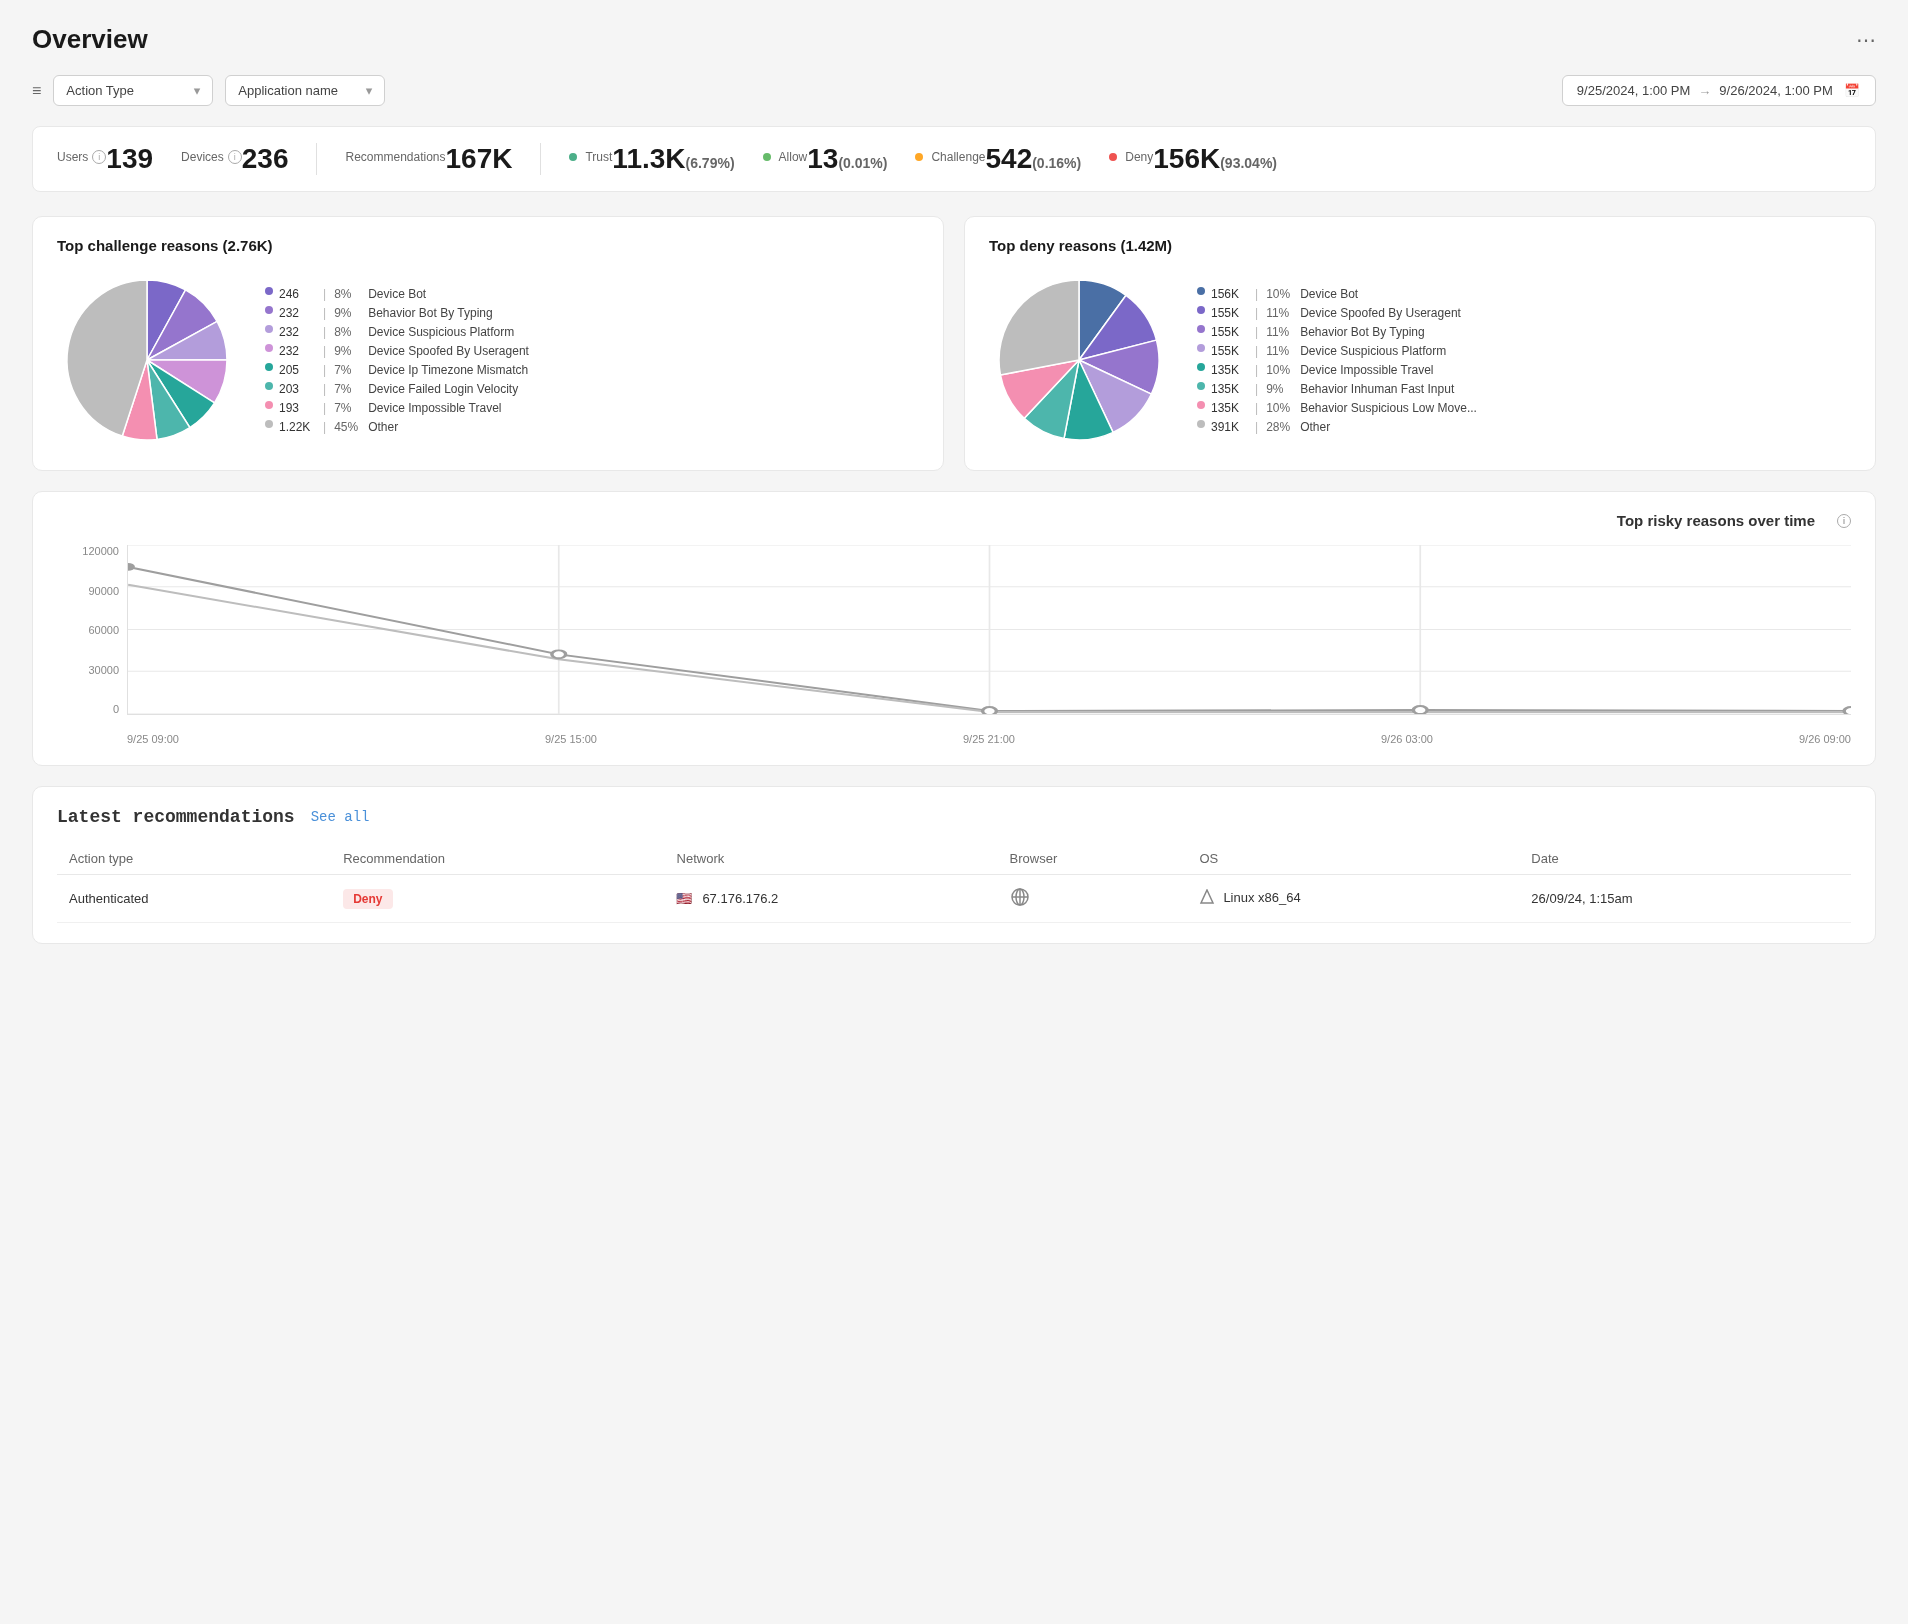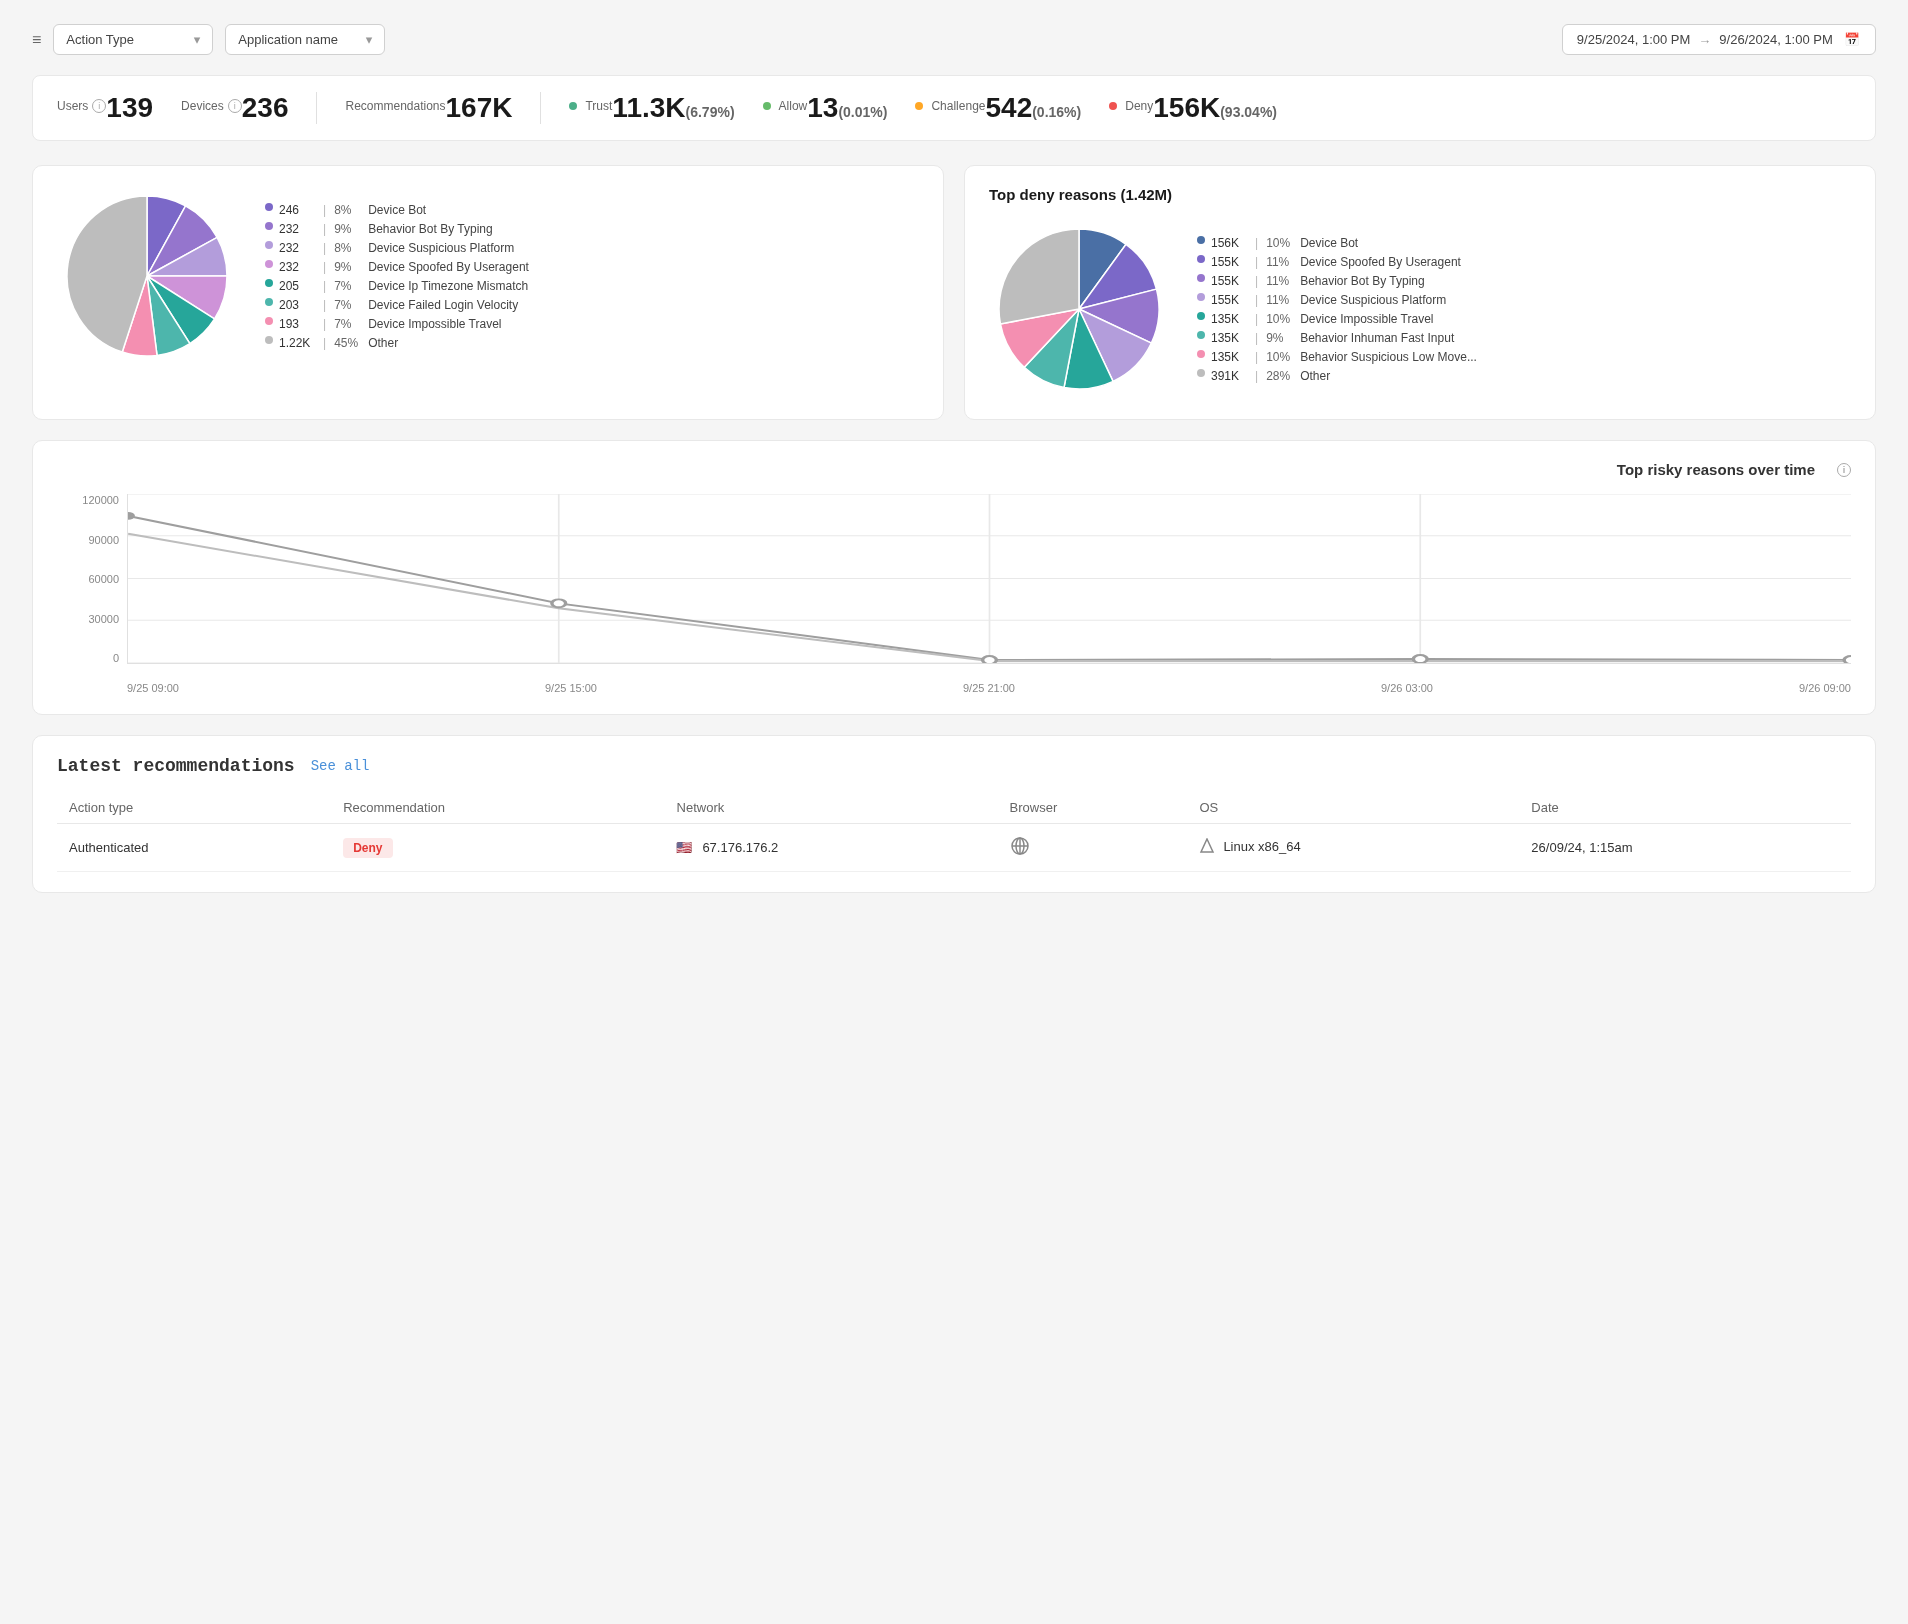--- a/index.html
+++ b/index.html
@@ -53,20 +53,24 @@
     .deny-badge { background: #fce8e8; color: #e53935; border-radius: 4px; padding: 3px 10px; font-size: 12px; font-weight: 600; display: inline-block; }
     .browser-icon { display: inline-flex; align-items: center; justify-content: center; }
     .os-icon { display: inline-flex; align-items: center; gap: 4px; }
     svg.pie { width: 180px; height: 180px; }
   </style>
 </head>
 <body>
 
 <div class="page">
 
+  <div class="header">
+    <h1 class="page-title">Overview</h1>
+    <span class="more-icon">⋯</span>
+  </div>
 
   <div class="filters-bar">
     <span class="filter-icon">≡</span>
     <div class="filter-select">
       <span>Action Type</span>
       <span class="caret">▾</span>
     </div>
     <div class="filter-select">
       <span>Application name</span>
       <span class="caret">▾</span>
@@ -140,20 +144,21 @@
         <div class="stat-value">
           <span>156K</span><span class="stat-sub">(93.04%)</span>
         </div>
       </div>
     </div>
   </div>
 
   <div class="charts-row">
 
     <div class="chart-card">
+      <div class="chart-title">Top challenge reasons (2.76K)</div>
       <div class="pie-section">
         <div class="pie-container">
           <svg id="challenge-pie" class="pie" viewBox="0 0 180 180">
               <path d="M90,90 L90,10 A80,80,0,0,1,128.54029392813723,19.895465596490908 Z" fill="#7b68c8" stroke="#fff" stroke-width="1.5"></path>
               <path d="M90,90 L128.54029392813723,19.895465596490908 A80,80,0,0,1,160.1045344035091,51.45970607186278 Z" fill="#9575cd" stroke="#fff" stroke-width="1.5"></path>
               <path d="M90,90 L160.1045344035091,51.45970607186278 A80,80,0,0,1,170,90.00000000000001 Z" fill="#b39ddb" stroke="#fff" stroke-width="1.5"></path>
               <path d="M90,90 L170,90.00000000000001 A80,80,0,0,1,157.5462340401612,132.86614359831975 Z" fill="#ce93d8" stroke="#fff" stroke-width="1.5"></path>
               <path d="M90,90 L157.5462340401612,132.86614359831975 A80,80,0,0,1,132.86614359831972,157.5462340401612 Z" fill="#26a69a" stroke="#fff" stroke-width="1.5"></path>
               <path d="M90,90 L132.86614359831972,157.5462340401612 A80,80,0,0,1,100.02665868514433,169.36917610515823 Z" fill="#4db6ac" stroke="#fff" stroke-width="1.5"></path>
               <path d="M90,90 L100.02665868514433,169.36917610515823 A80,80,0,0,1,65.27864045000418,166.0845213036123 Z" fill="#f48fb1" stroke="#fff" stroke-width="1.5"></path>

